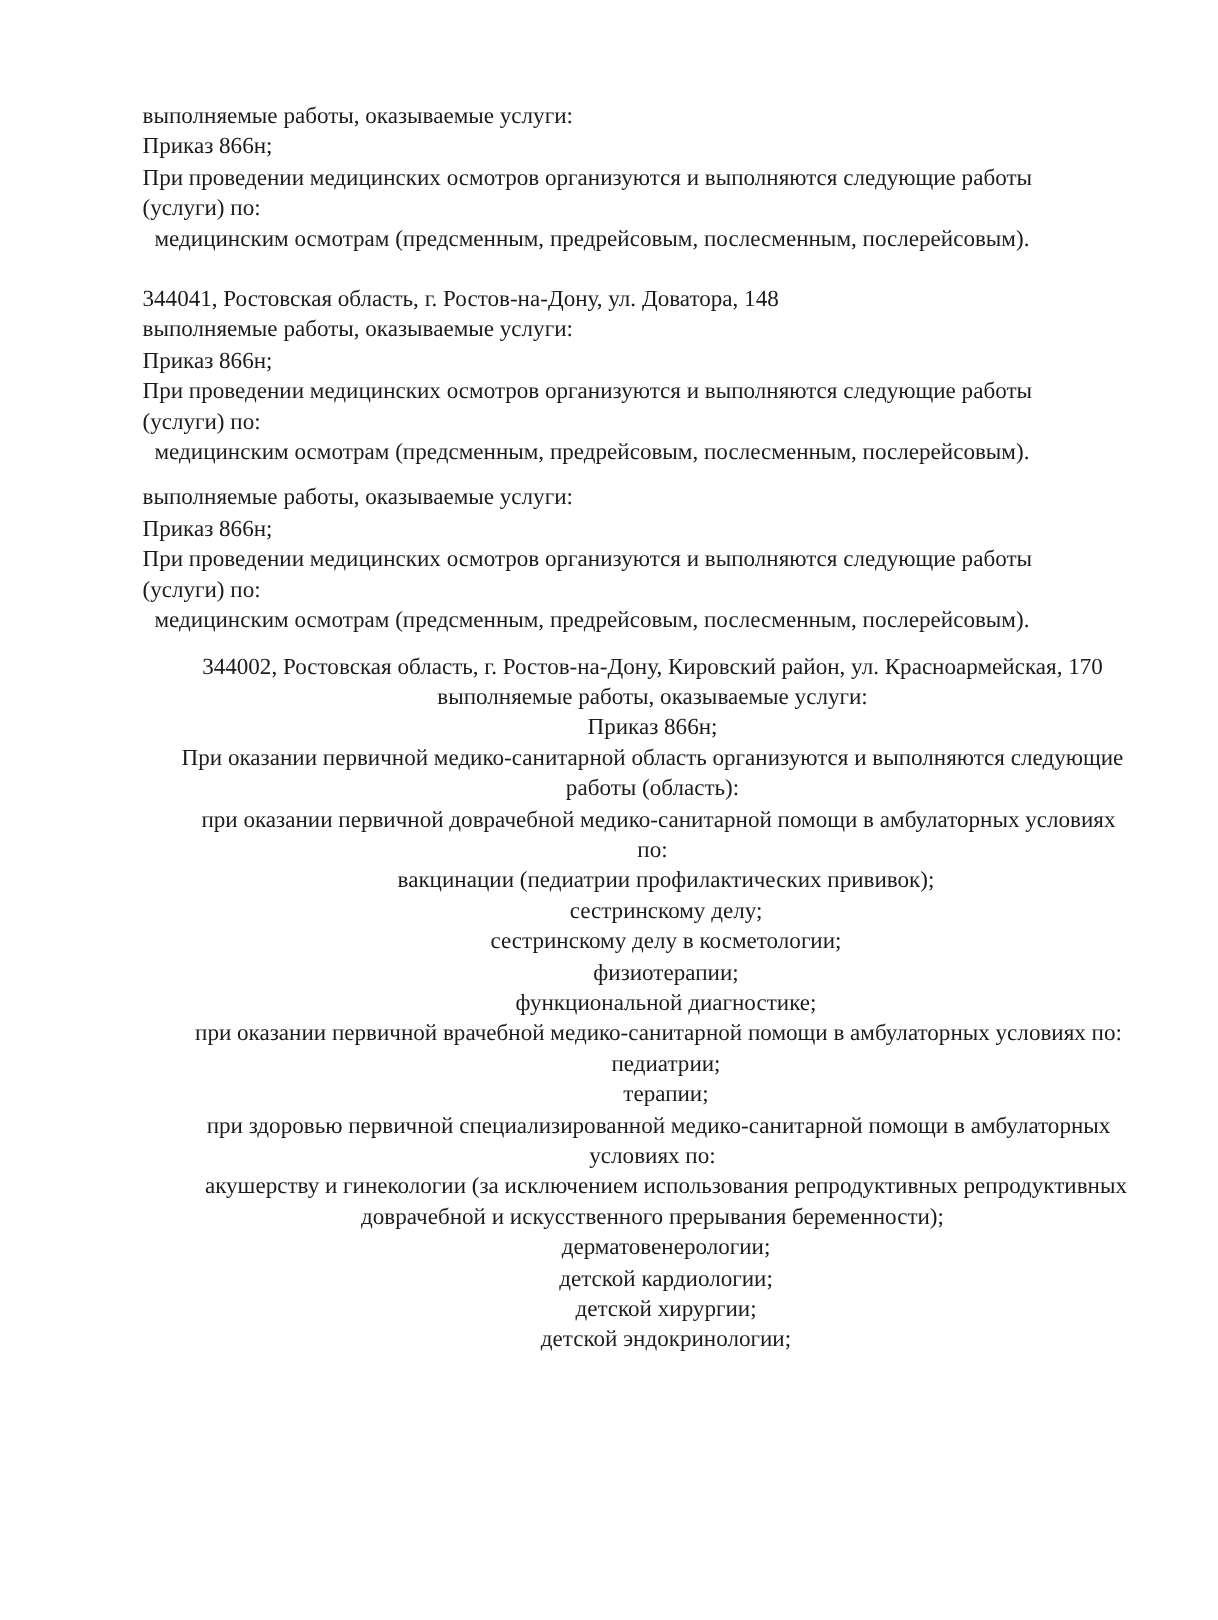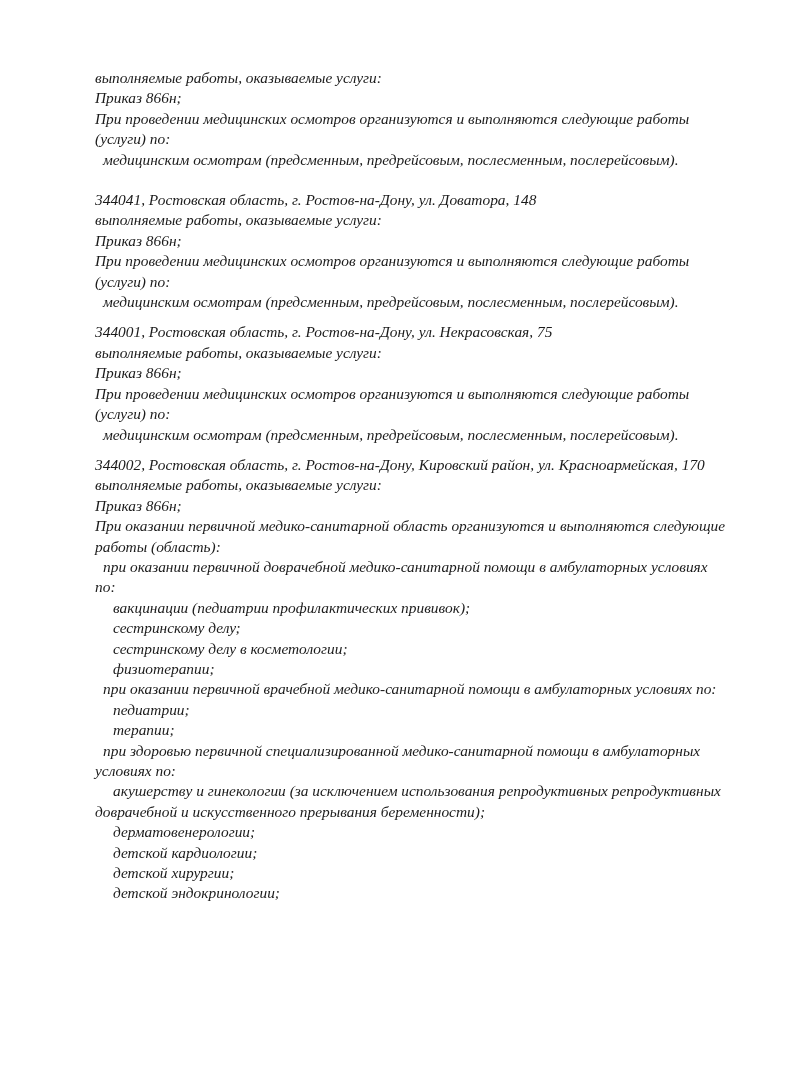--- a/index.html
+++ b/index.html
@@ -6,36 +6,35 @@
     margin: 0;
     padding: 0;
     background: #ffffff;
   }
   .page {
     position: relative;
     width: 812px;
     height: 1080px;
     background: #ffffff;
     overflow: hidden;
-    font-style: italic;
   }
   .doc {
     position: absolute;
     left: 95px;
     top: 68px;
     width: 680px;
     font-family: "Liberation Serif", "DejaVu Serif", serif;
     font-size: 15.4px;
     line-height: 20.4px;
     color: #1b1b1b;
     -webkit-font-smoothing: antialiased;
   }
   .block { margin-bottom: 10px; }
   .block:first-child { margin-bottom: 20px; }
-  .block:last-child { margin-bottom: 16px; }
+  .block:last-child { margin-bottom: 16px; text-align: center; }
   .line {
     white-space: nowrap;
     min-height: 20.4px;
   }
   .indent-0 { padding-left: 0; }
   .indent-1 { padding-left: 8px; }
   .indent-2 { padding-left: 18px; }
 </style>
 </head>
 <body>
@@ -51,39 +50,39 @@
       </div>
       <div class="block">
         <div class="line indent-0">344041, Ростовская область, г. Ростов-на-Дону, ул. Доватора, 148</div>
         <div class="line indent-0">выполняемые работы, оказываемые услуги:</div>
         <div class="line indent-0">Приказ 866н;</div>
         <div class="line indent-0">При проведении медицинских осмотров организуются и выполняются следующие работы</div>
         <div class="line indent-0">(услуги) по:</div>
         <div class="line indent-1">медицинским осмотрам (предсменным, предрейсовым, послесменным, послерейсовым).</div>
       </div>
       <div class="block">
-        <div class="line indent-0">344001, Ростовская область, г. Ростов-на-Дону, ул. Некрасовская, 75</div>
         <div class="line indent-0">выполняемые работы, оказываемые услуги:</div>
         <div class="line indent-0">Приказ 866н;</div>
         <div class="line indent-0">При проведении медицинских осмотров организуются и выполняются следующие работы</div>
         <div class="line indent-0">(услуги) по:</div>
         <div class="line indent-1">медицинским осмотрам (предсменным, предрейсовым, послесменным, послерейсовым).</div>
       </div>
       <div class="block">
         <div class="line indent-0">344002, Ростовская область, г. Ростов-на-Дону, Кировский район, ул. Красноармейская, 170</div>
         <div class="line indent-0">выполняемые работы, оказываемые услуги:</div>
         <div class="line indent-0">Приказ 866н;</div>
         <div class="line indent-0">При оказании первичной медико-санитарной область организуются и выполняются следующие</div>
         <div class="line indent-0">работы (область):</div>
         <div class="line indent-1">при оказании первичной доврачебной медико-санитарной помощи в амбулаторных условиях</div>
         <div class="line indent-0">по:</div>
         <div class="line indent-2">вакцинации (педиатрии профилактических прививок);</div>
         <div class="line indent-2">сестринскому делу;</div>
         <div class="line indent-2">сестринскому делу в косметологии;</div>
         <div class="line indent-2">физиотерапии;</div>
+        <div class="line indent-2">функциональной диагностике;</div>
         <div class="line indent-1">при оказании первичной врачебной медико-санитарной помощи в амбулаторных условиях по:</div>
         <div class="line indent-2">педиатрии;</div>
         <div class="line indent-2">терапии;</div>
         <div class="line indent-1">при здоровью первичной специализированной медико-санитарной помощи в амбулаторных</div>
         <div class="line indent-0">условиях по:</div>
         <div class="line indent-2">акушерству и гинекологии (за исключением использования репродуктивных репродуктивных</div>
         <div class="line indent-0">доврачебной и искусственного прерывания беременности);</div>
         <div class="line indent-2">дерматовенерологии;</div>
         <div class="line indent-2">детской кардиологии;</div>
         <div class="line indent-2">детской хирургии;</div>

